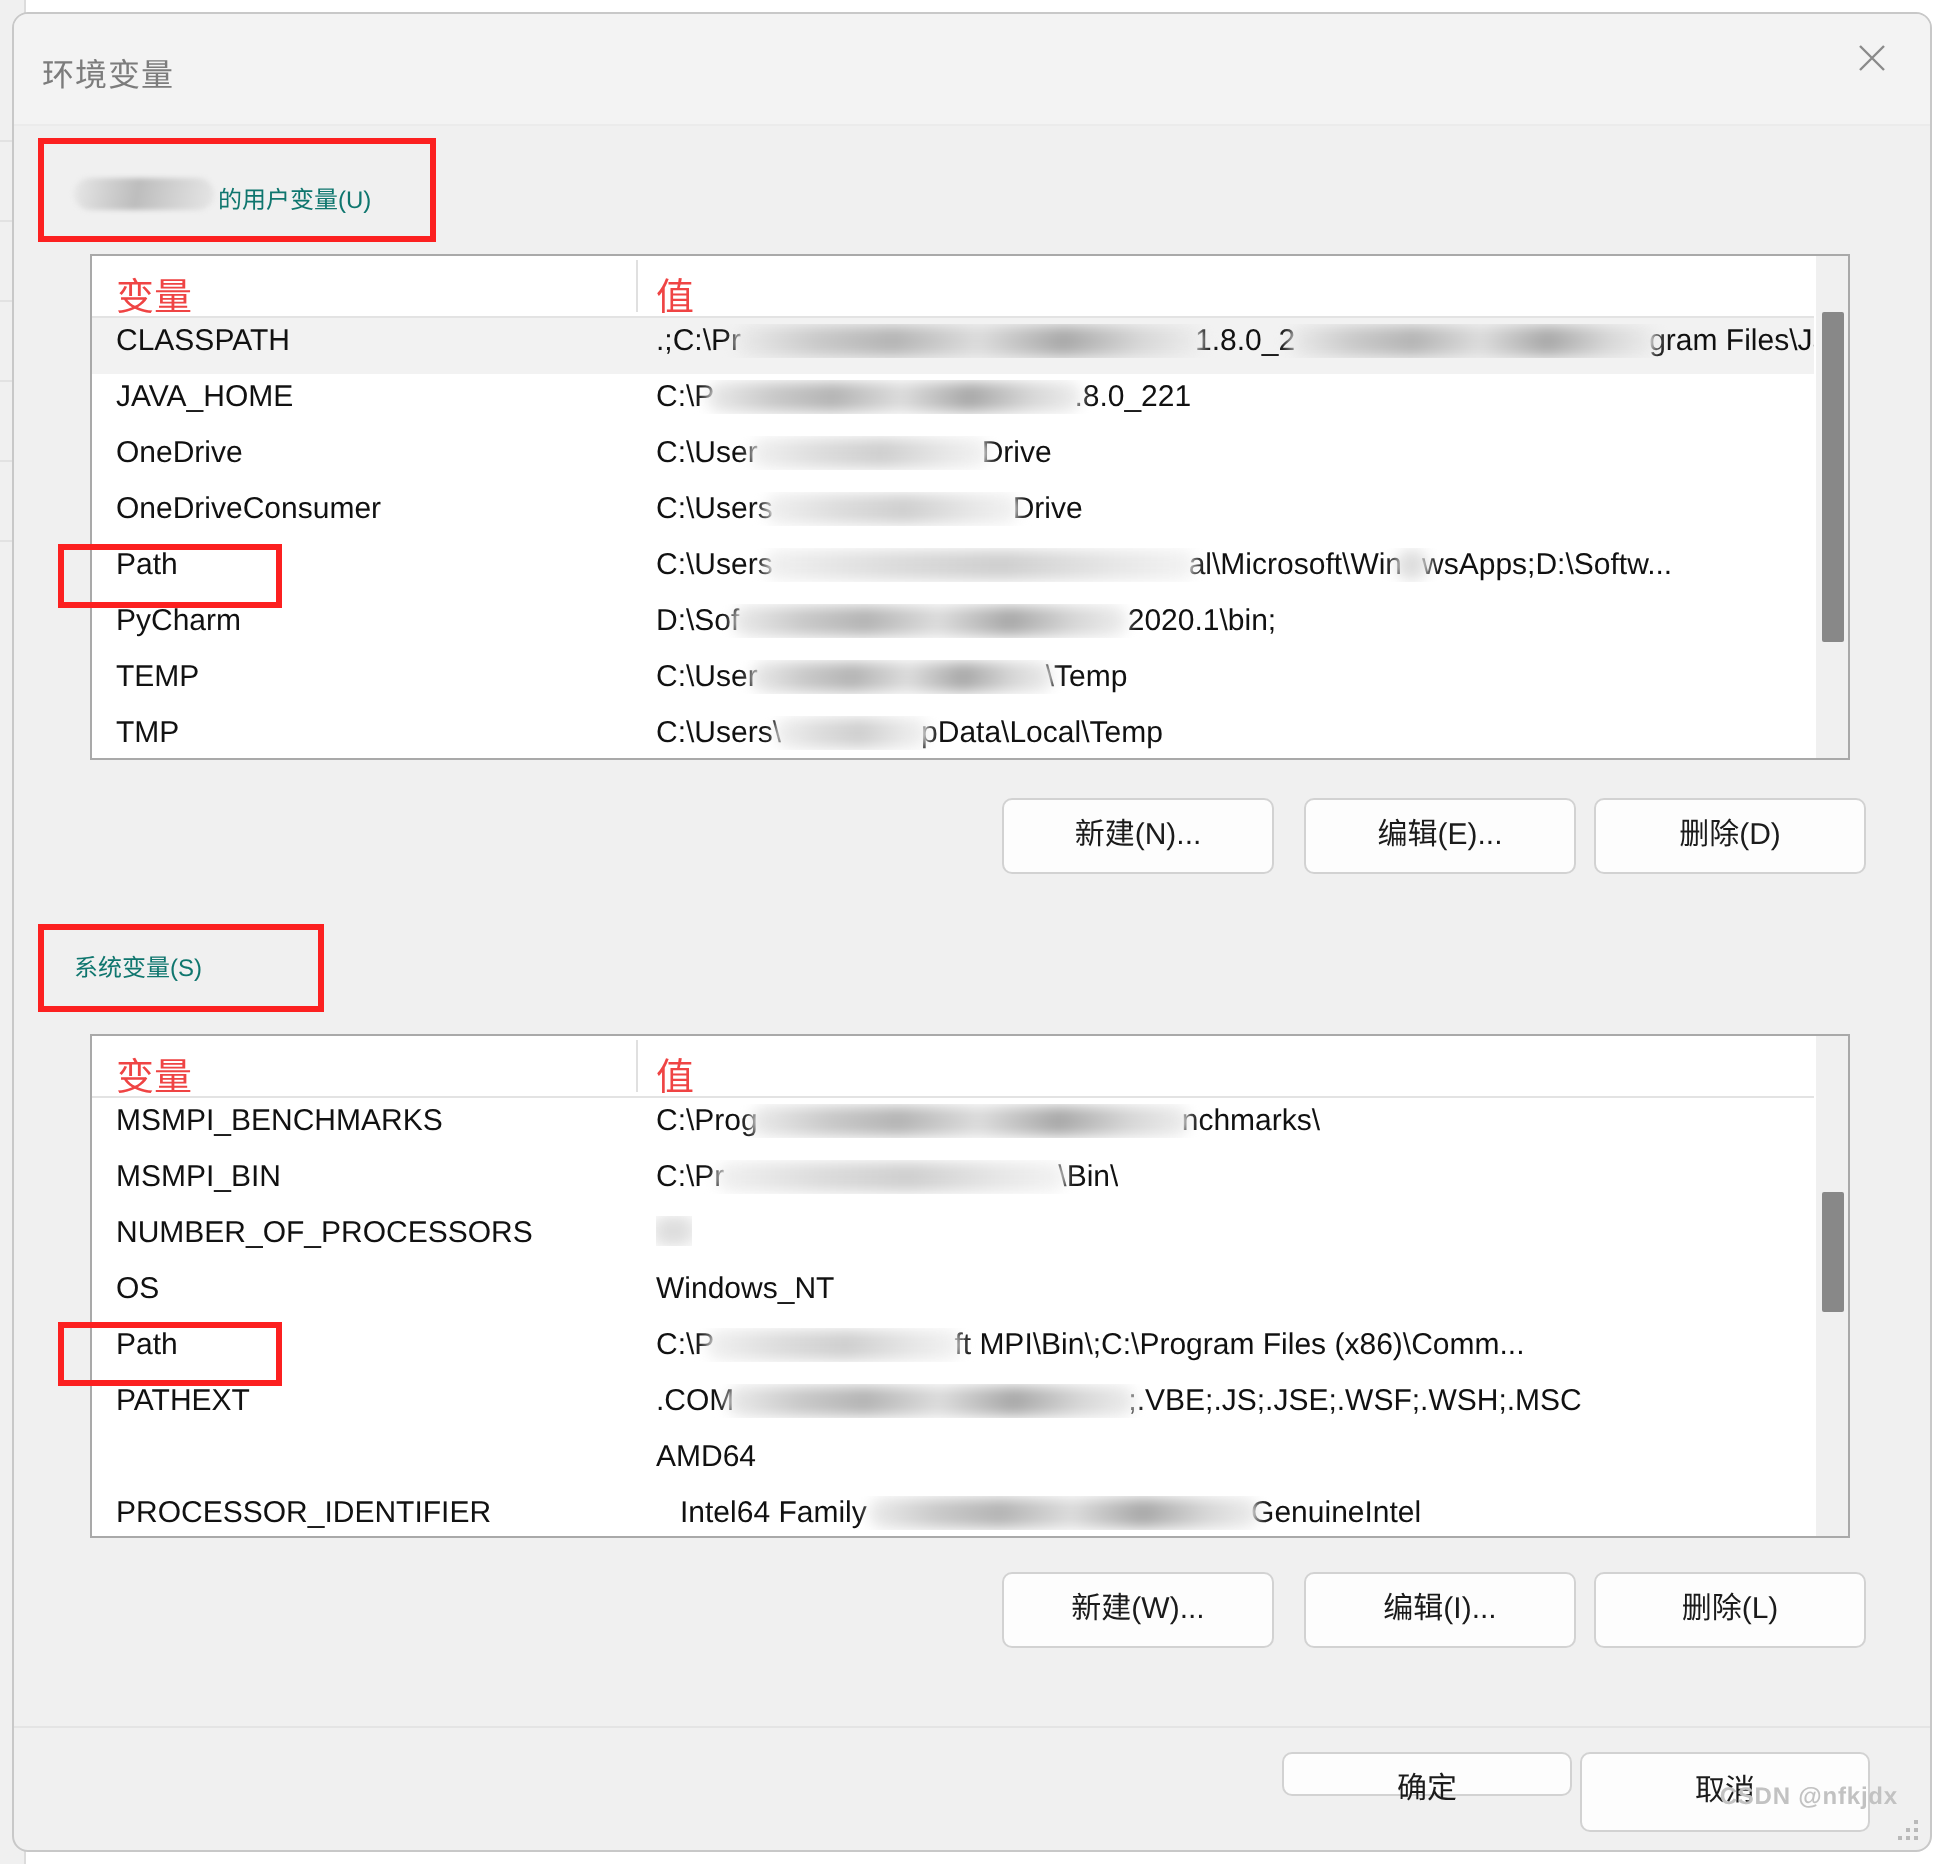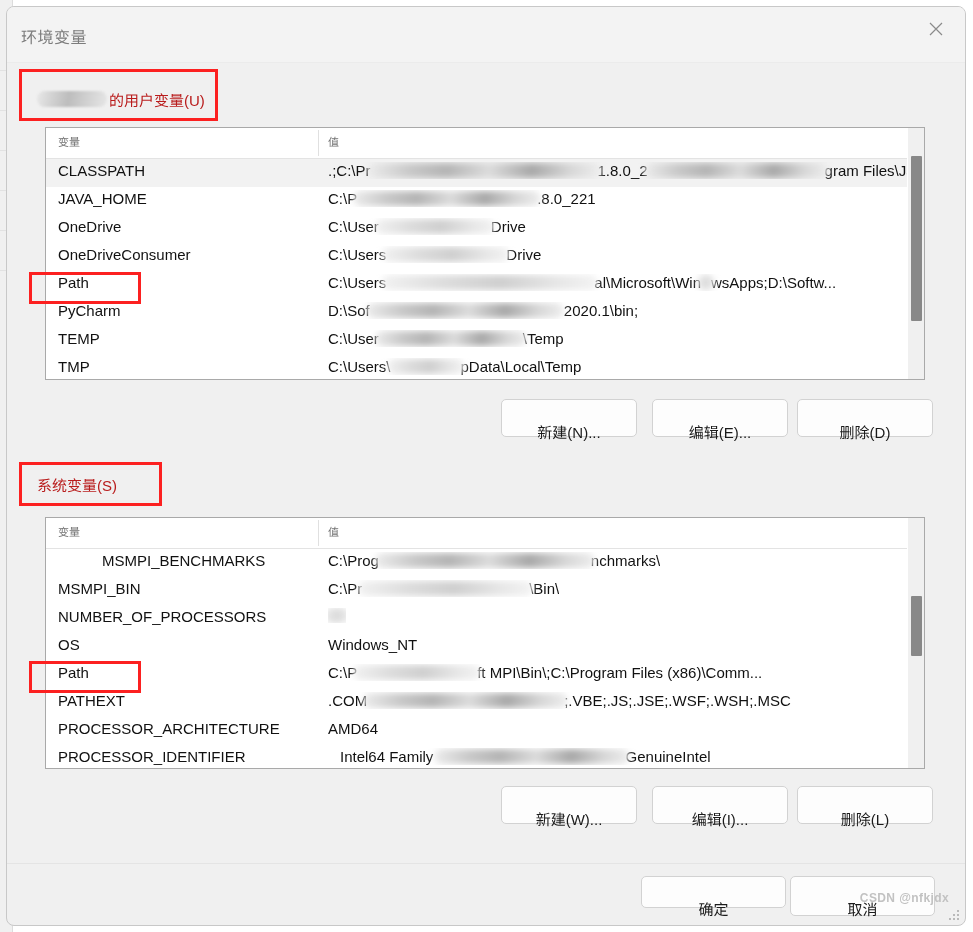--- a/index.html
+++ b/index.html
@@ -70,22 +70,22 @@
     display: flex;
     align-items: center;
     justify-content: center;
     cursor: default;
   }
   .close-btn svg { display: block; }
 
   
   .section-label {
     position: absolute;
-    font-size: 15px;
-    color: #b91c1c;
+    font-size: 12px;
+    color: #0f766e;
     white-space: nowrap;
   }
   .redact {
     display: inline-block;
     vertical-align: -1px;
     width: 70px;
     height: 16px;
     border-radius: 8px;
     background: linear-gradient(100deg,#e8e8e8 0%, #d2d2d2 22%, #bdbdbd 45%, #cfcfcf 68%, #e6e6e6 100%);
     filter: blur(1.2px);
@@ -111,22 +111,22 @@
   }
   .lb-head {
     position: relative;
     height: 30px;
     background: #ffffff;
     border-bottom: 1px solid #e3e3e3;
   }
   .lb-head .col {
     position: absolute;
     top: 5px;
-    font-size: 11px;
-    color: #737373;
+    font-size: 19px;
+    color: #ef4444;
     white-space: nowrap;
   }
   .lb-head .col-div {
     position: absolute;
     top: 2px;
     width: 1px;
     height: 26px;
     background: #e0e0e0;
   }
 
@@ -191,21 +191,21 @@
     position: absolute;
     height: 38px;
     background: #fdfdfd;
     border: 1px solid #d2d2d2;
     border-radius: 5px;
     font-family: "Liberation Sans", "DejaVu Sans", sans-serif;
     font-size: 15px;
     color: #1b1b1b;
     cursor: default;
     box-sizing: border-box;
-    padding: 15px;
+    padding: 0;
     line-height: 36px;
     text-align: center;
     white-space: nowrap;
   }
 
   
   .footer-sep {
     position: absolute;
     left: 0;
     width: 100%;
@@ -374,21 +374,21 @@
 
     <div class="lb-head">
       <div class="col" style="left:12px;">变量</div>
       <div class="col-div" style="left:272px;"></div>
       <div class="col" style="left:282px;">值</div>
     </div>
 
     <div class="rows">
 
       <div class="row">
-        <div class="cell-name" style="left:12px;margin-left:44px;">MSMPI_BENCHMARKS</div>
+        <div class="cell-name" style="left:12px;">MSMPI_BENCHMARKS</div>
         <div class="cell-val" style="left:282px;">
           <span class="txt">C:\Prog</span>
             <span class="blur" style="width:220px;"></span>
             <span class="txt">nchmarks\</span>
         </div>
       </div>
 
       <div class="row">
         <div class="cell-name" style="left:12px;">MSMPI_BIN</div>
         <div class="cell-val" style="left:282px;">
@@ -424,21 +424,20 @@
       <div class="row">
         <div class="cell-name" style="left:12px;">PATHEXT</div>
         <div class="cell-val" style="left:282px;">
           <span class="txt">.COM</span>
             <span class="blur" style="width:205px;"></span>
             <span class="txt">;.VBE;.JS;.JSE;.WSF;.WSH;.MSC</span>
         </div>
       </div>
 
       <div class="row">
-        <div class="cell-name" style="left:12px;">PROCESSOR_ARCHITECTURE</div>
         <div class="cell-val" style="left:282px;">
           <span class="txt">AMD64</span>
         </div>
       </div>
 
       <div class="row">
         <div class="cell-name" style="left:12px;">PROCESSOR_IDENTIFIER</div>
         <div class="cell-val" style="left:294px;">
           <span class="txt">Intel64 Family </span>
             <span class="blur" style="width:196px;"></span>

